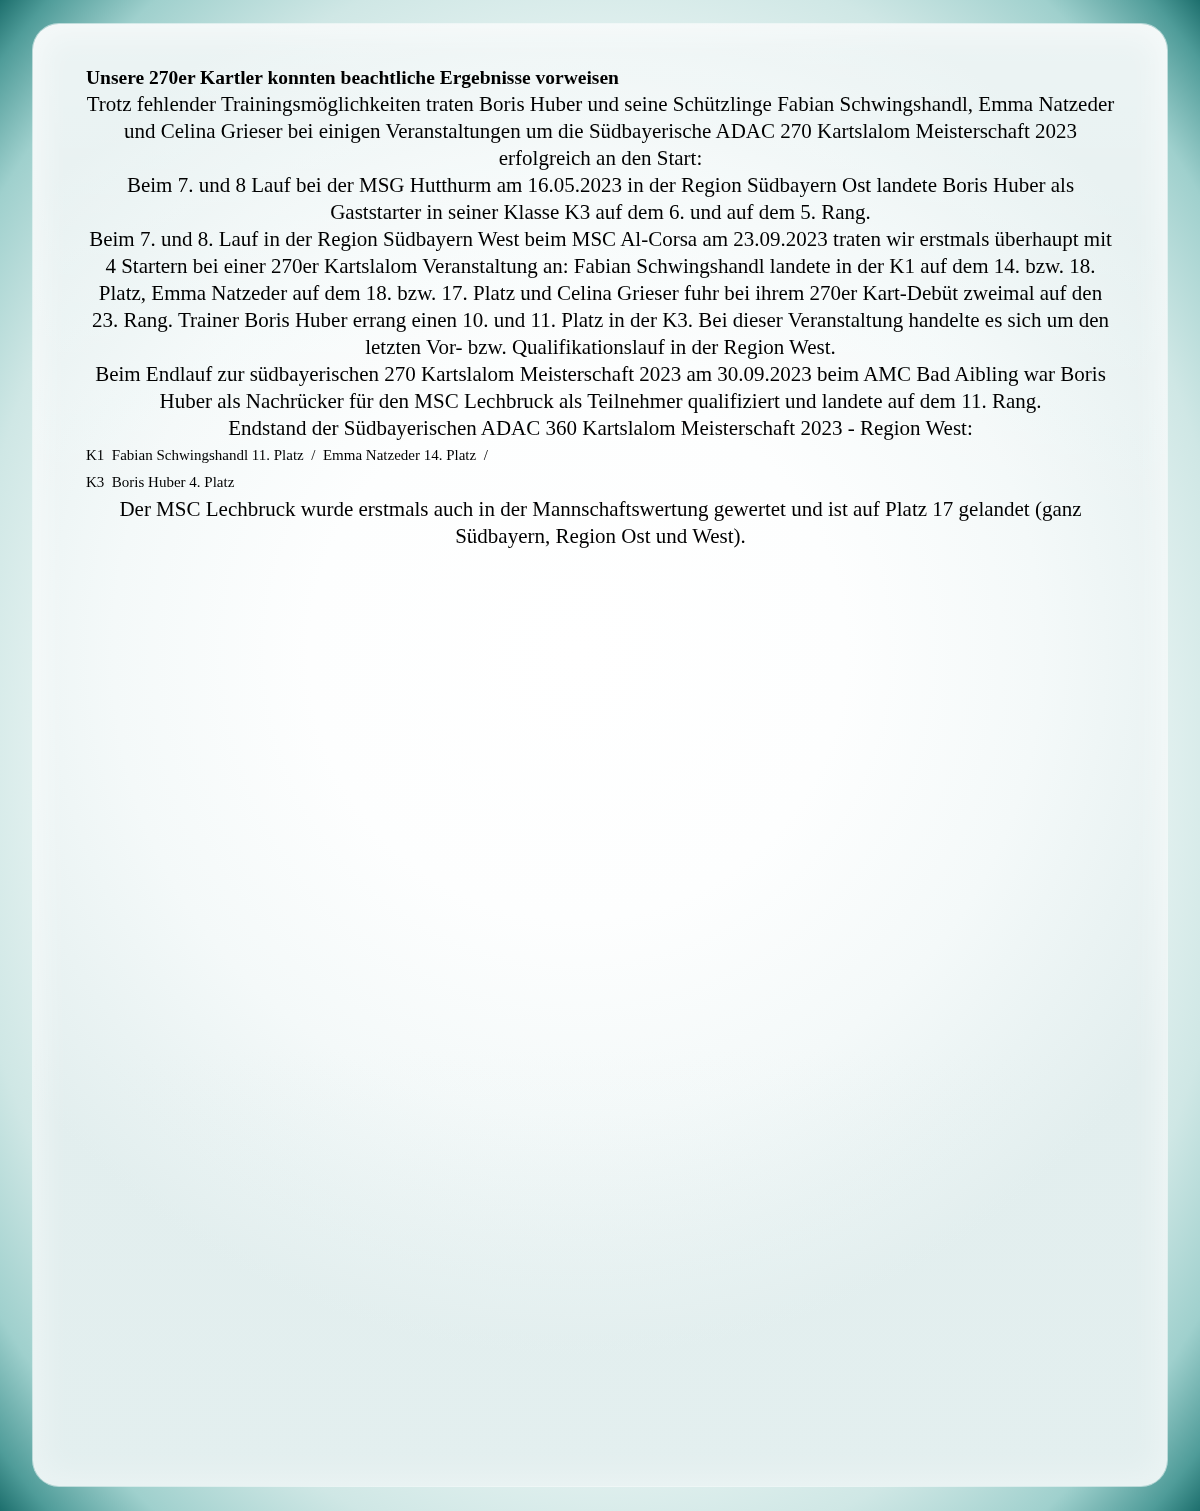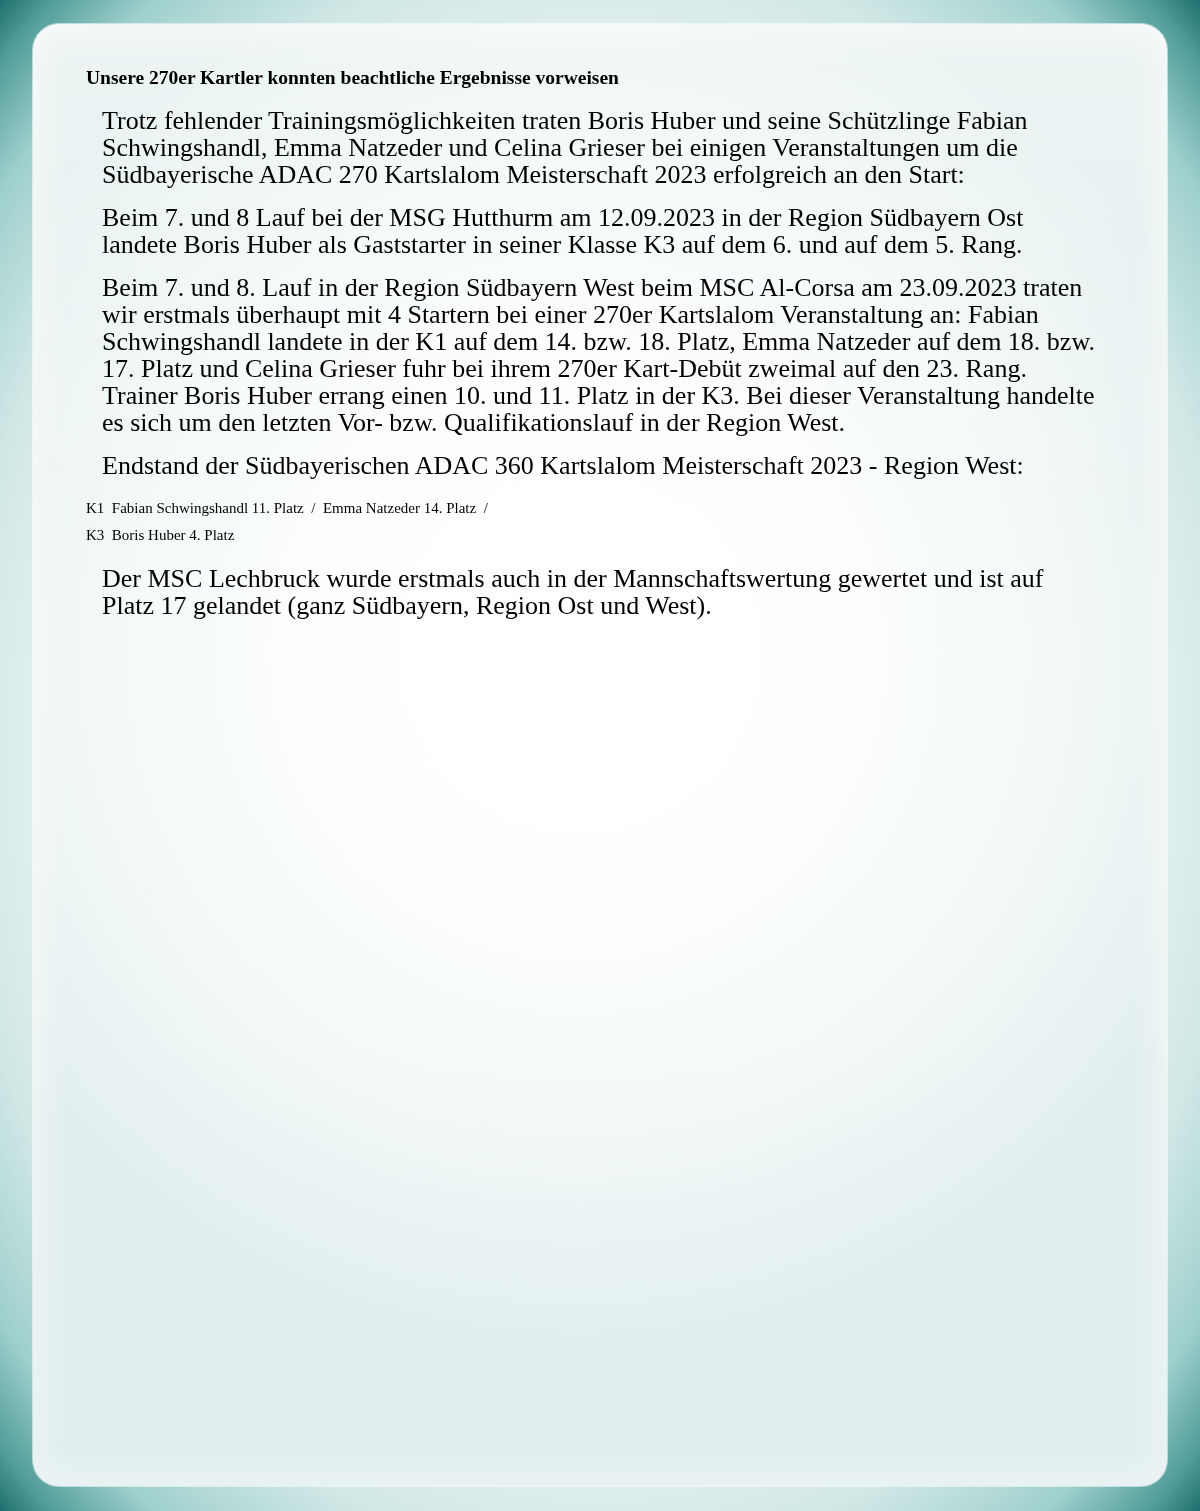--- a/index.html
+++ b/index.html
@@ -62,47 +62,48 @@
 
   .headline {
     font-weight: bold;
     font-size: 19.5px;
     line-height: 27px;
     color: #000000;
     margin: 0 0 0 0;
   }
 
   .para {
-    font-size: 26px;
+    font-size: 21px;
     line-height: 27px;
     color: #000000;
-    margin: 16px;
-    text-align: left;
+    margin: 0;
+    text-align: center;
   }
 
   .result-line {
     font-size: 15px;
     line-height: 27px;
     color: #000000;
     margin: 0;
     white-space: pre;
   }
 </style>
 </head>
 <body>
 
 <div class="page-frame">
   <div class="card">
     <div class="content">
 
       <p class="headline">Unsere 270er Kartler konnten beachtliche Ergebnisse vorweisen</p>
 
       <p class="para">Trotz fehlender Trainingsmöglichkeiten traten Boris Huber und seine Schützlinge Fabian Schwingshandl, Emma Natzeder und Celina Grieser bei einigen Veranstaltungen um die Südbayerische ADAC 270 Kartslalom Meisterschaft 2023 erfolgreich an den Start:</p>
-      <p class="para">Beim 7. und 8 Lauf bei der MSG Hutthurm am 12.09.2023 in der Region Südbayern Ost landete Boris Huber als Gaststarter in seiner Klasse K3 auf dem 6. und auf dem 5. Rang.</p>
+      <p class="para">Beim 7. und 8 Lauf bei der MSG Hutthurm am 16.05.2023 in der Region Südbayern Ost landete Boris Huber als Gaststarter in seiner Klasse K3 auf dem 6. und auf dem 5. Rang.</p>
       <p class="para">Beim 7. und 8. Lauf in der Region Südbayern West beim MSC Al-Corsa am 23.09.2023 traten wir erstmals überhaupt mit 4 Startern bei einer 270er Kartslalom Veranstaltung an: Fabian Schwingshandl landete in der K1 auf dem 14. bzw. 18. Platz, Emma Natzeder auf dem 18. bzw. 17. Platz und Celina Grieser fuhr bei ihrem 270er Kart-Debüt zweimal auf den 23. Rang. Trainer Boris Huber errang einen 10. und 11. Platz in der K3. Bei dieser Veranstaltung handelte es sich um den letzten Vor- bzw. Qualifikationslauf in der Region West.</p>
+      <p class="para">Beim Endlauf zur südbayerischen 270 Kartslalom Meisterschaft 2023 am 30.09.2023 beim AMC Bad Aibling war Boris Huber als Nachrücker für den MSC Lechbruck als Teilnehmer qualifiziert und landete auf dem 11. Rang.</p>
       <p class="para">Endstand der Südbayerischen ADAC 360 Kartslalom Meisterschaft 2023 - Region West:</p>
 
       <p class="result-line">K1  Fabian Schwingshandl 11. Platz  /  Emma Natzeder 14. Platz  /</p>
       <p class="result-line">K3  Boris Huber 4. Platz</p>
 
       <p class="para">Der MSC Lechbruck wurde erstmals auch in der Mannschaftswertung gewertet und ist auf Platz 17 gelandet (ganz Südbayern, Region Ost und West).</p>
 
     </div>
   </div>
 </div>

